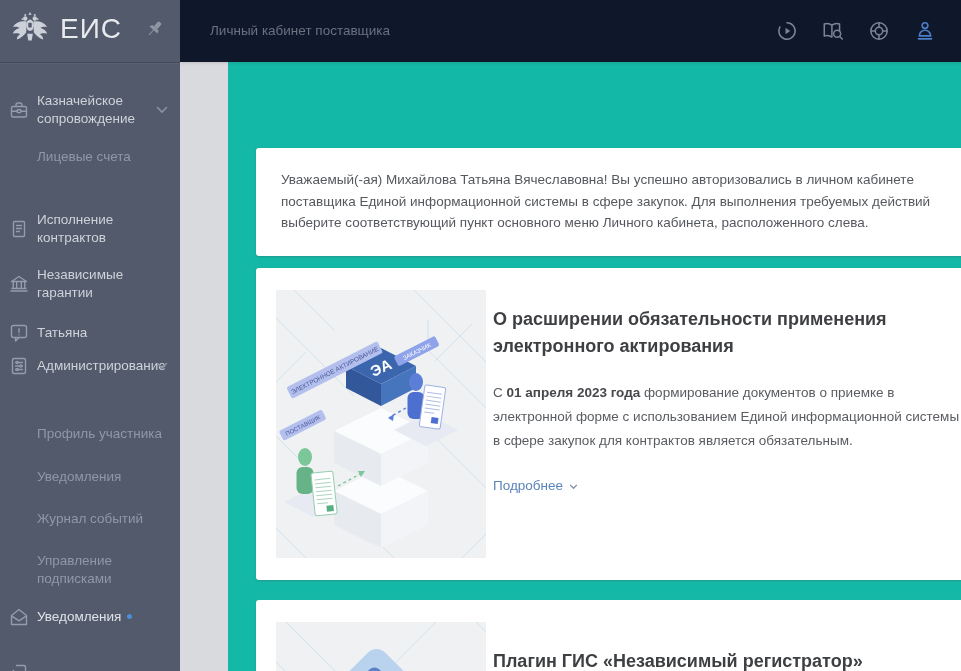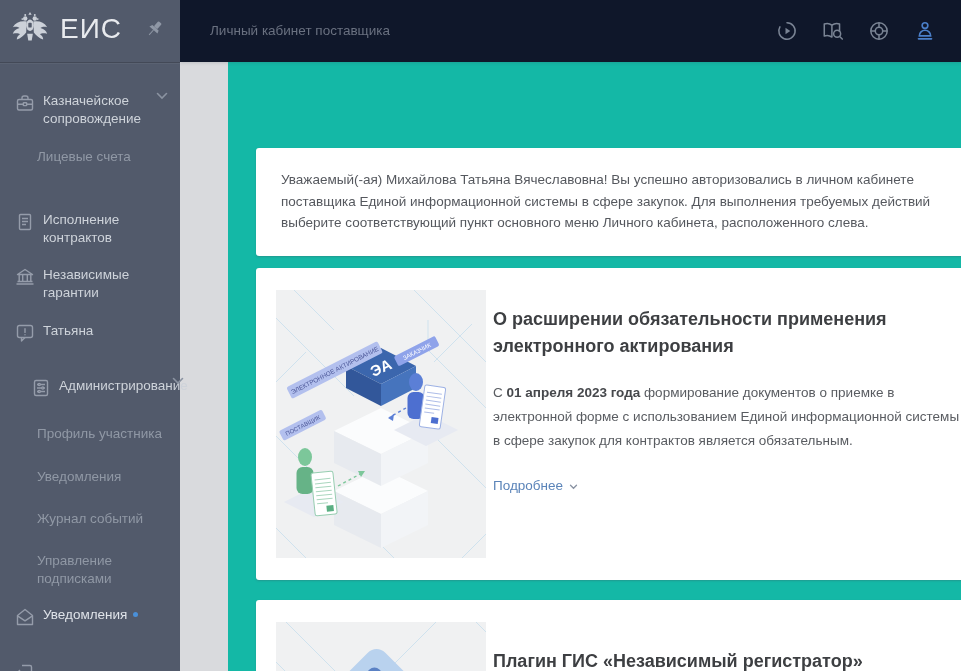--- a/index.html
+++ b/index.html
@@ -6,33 +6,33 @@
   html,body { width:961px; height:671px; overflow:hidden; font-family:"Liberation Sans", sans-serif; }
   .stage { position:relative; width:961px; height:671px; background:#d9dadd; overflow:hidden; }
 
   
   .sidebar { position:absolute; left:0; top:0; width:180px; height:671px; background:#525a6b; z-index:5; }
   .sidebar-header { position:relative; height:63px; border-bottom:1px solid rgba(0,0,0,0.18); box-shadow:0 1px 0 rgba(255,255,255,0.05); }
   .emblem { position:absolute; left:9px; top:9px; width:42px; height:42px; color:#ccd1d9; }
   .logo-text { position:absolute; left:60px; top:13px; font-size:28px; letter-spacing:1px; color:#e8eaee; font-weight:400; }
   .pin-btn { position:absolute; right:14px; top:18px; width:22px; height:22px; color:#8f97a5; cursor:pointer; }
 
-  .side-item { position:absolute; left:0; width:180px; display:flex; align-items:flex-start; padding-left:14px; color:#ced3da; font-size:13.5px; cursor:pointer; }
+  .side-item { position:absolute; left:0; width:180px; display:flex; align-items:center; padding-left:8px; color:#ced3da; font-size:13.5px; cursor:pointer; }
   .side-item .s-icon { width:22px; height:22px; margin-right:7px; color:#959caa; flex:none; }
   .side-item .s-label { line-height:18px; padding-right:24px; }
   .side-item .chev { position:absolute; right:12px; width:12px; height:8px; color:#8b93a1; }
   .side-sub { position:absolute; left:37px; color:#9098a5; font-size:13.5px; line-height:18px; cursor:pointer; }
   .dot-badge { display:inline-block; width:5px; height:5px; border-radius:50%; background:#4a90d9; margin-left:6px; vertical-align:2px; }
 
   .it-treasury { top:92px; }
   .sub-accounts { top:148px; }
   .it-contracts { top:211px; }
   .it-guarantees { top:266px; }
   .it-complaints { top:322px; }
-  .it-admin { top:377px;margin-left:16px; }
+  .it-admin { top:355px; }
   .sub-profile { top:425px; }
   .sub-users { top:468px; }
   .sub-journal { top:510px; }
   .sub-subscr { top:552px; }
   .it-notif { top:606px; }
   .it-exit { top:662px; }
 
   
   .topbar { position:absolute; left:180px; top:0; width:781px; height:62px; background:#0f172a; box-shadow:0 1px 3px rgba(60,65,75,0.18); z-index:4; }
   .topbar-title { position:absolute; left:30px; top:23px; font-size:13.5px; color:#6a7180; }

